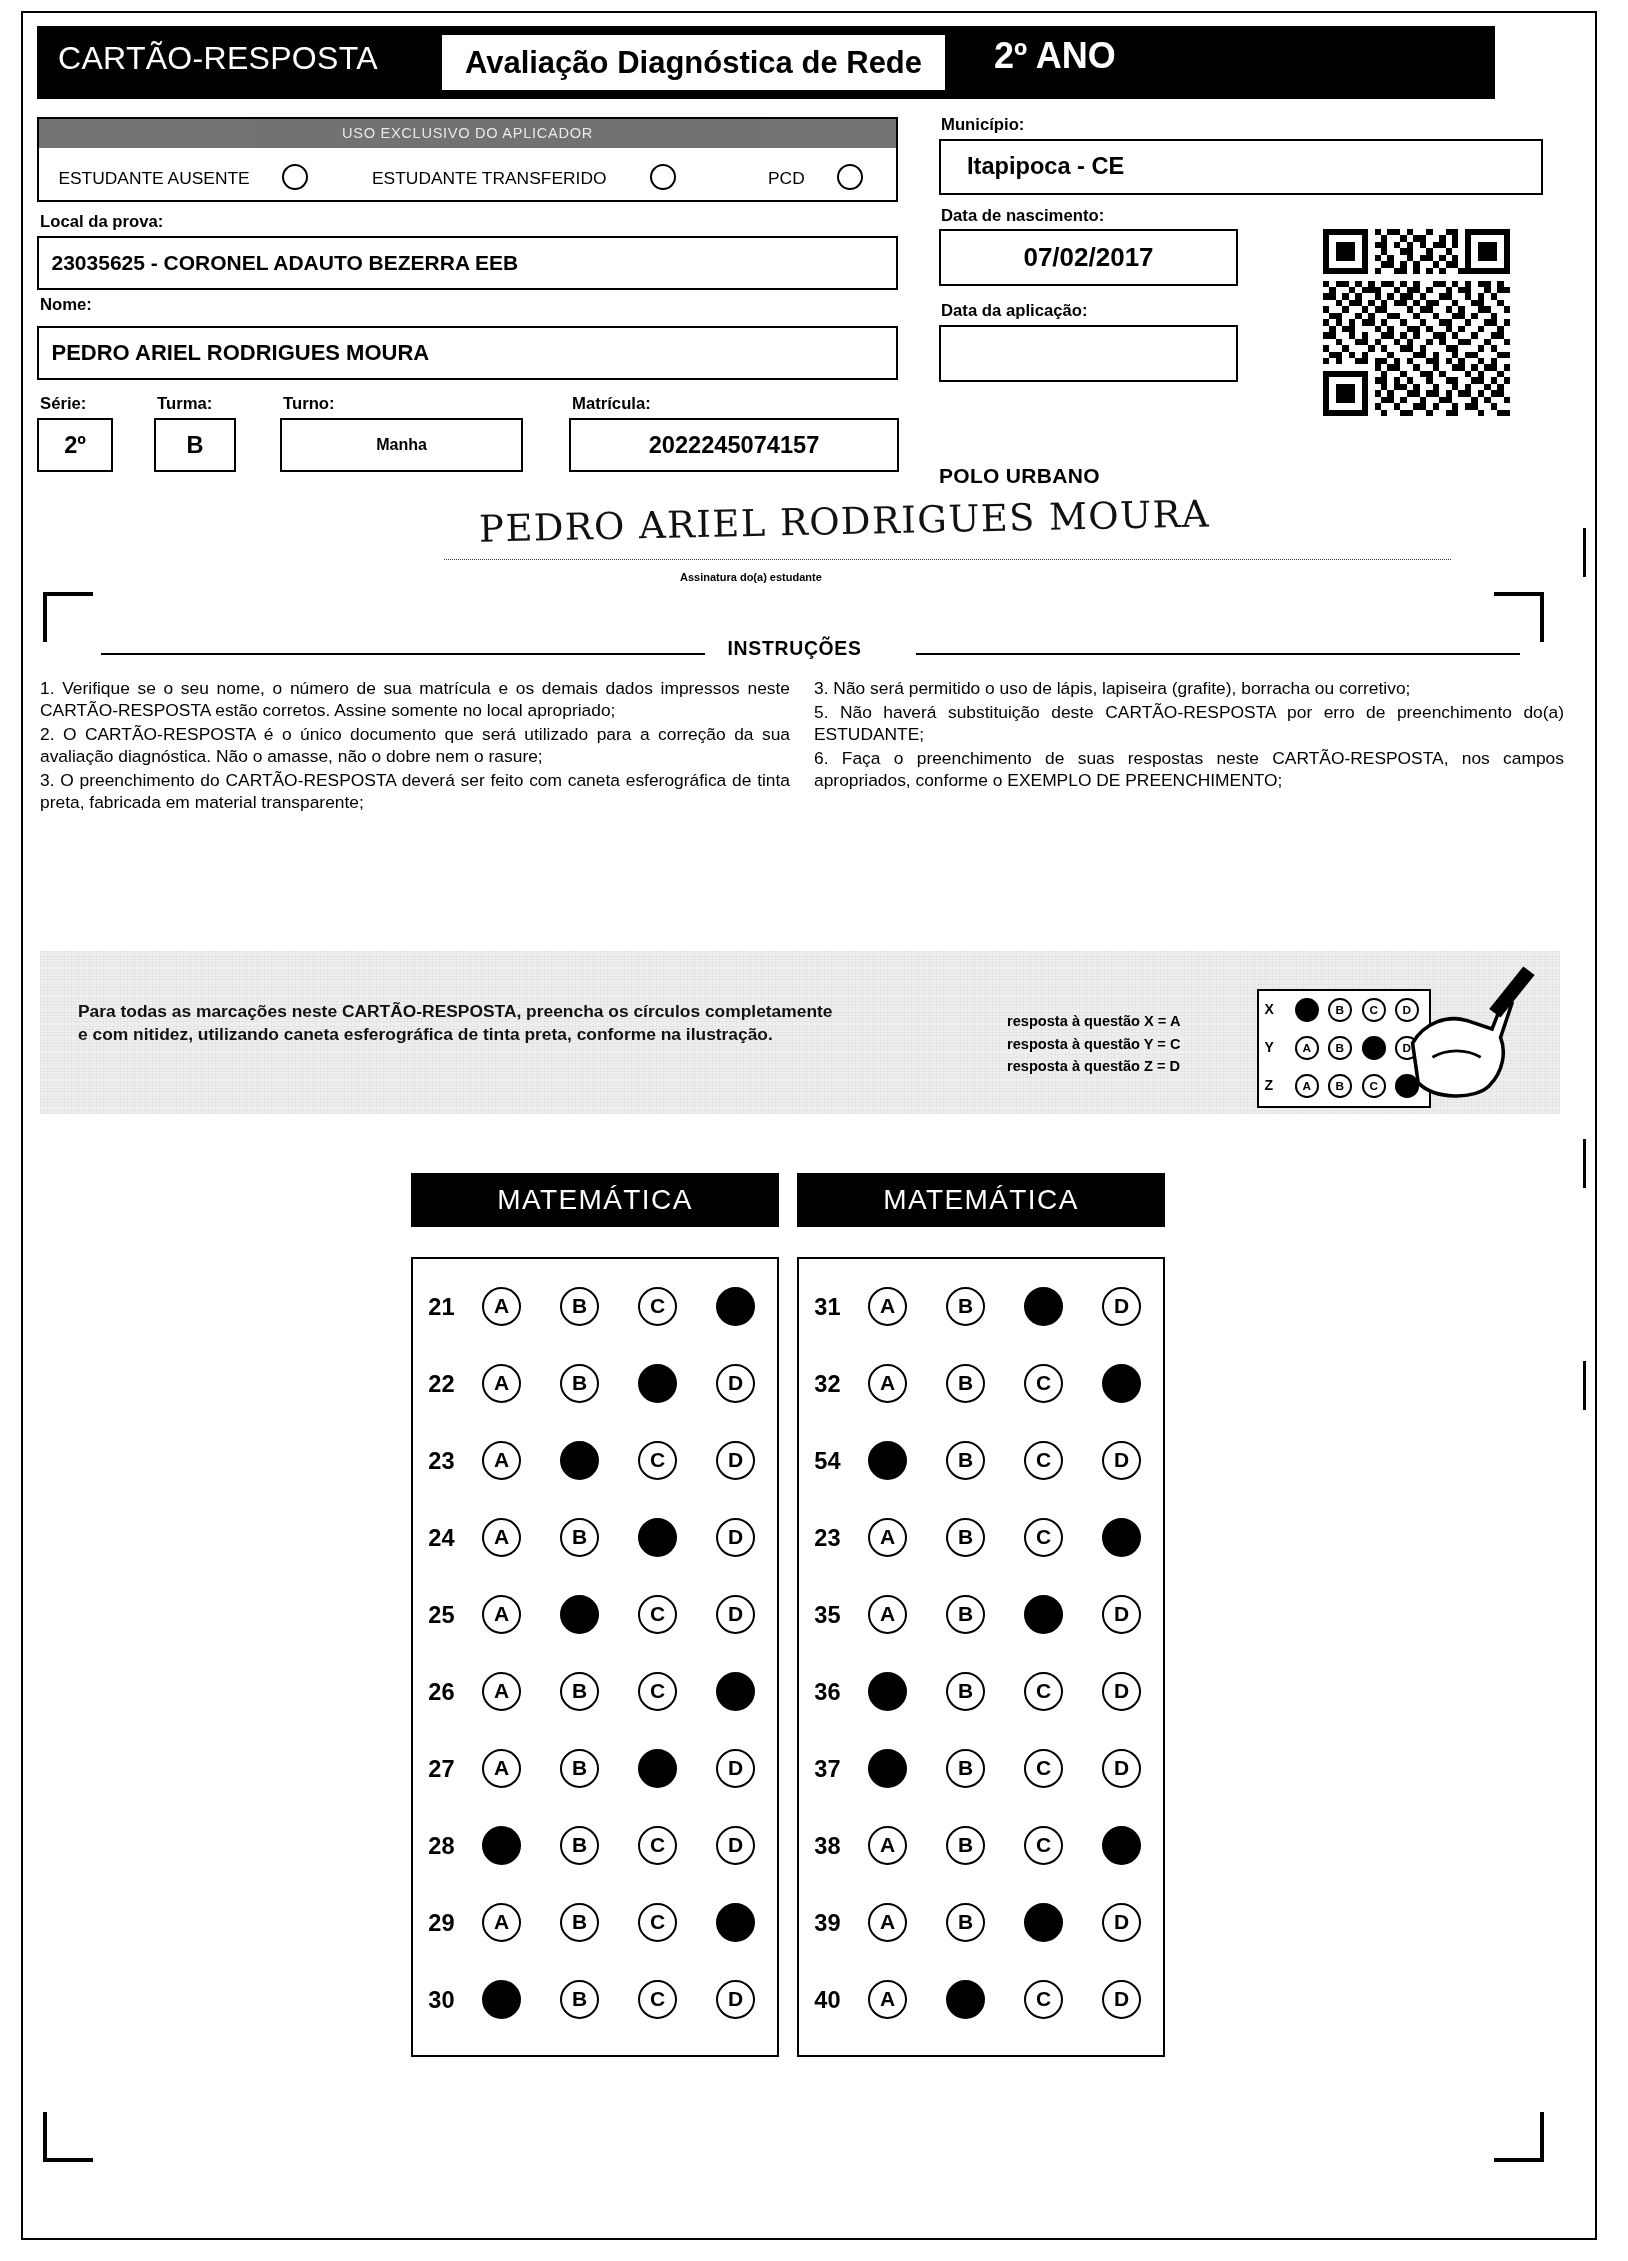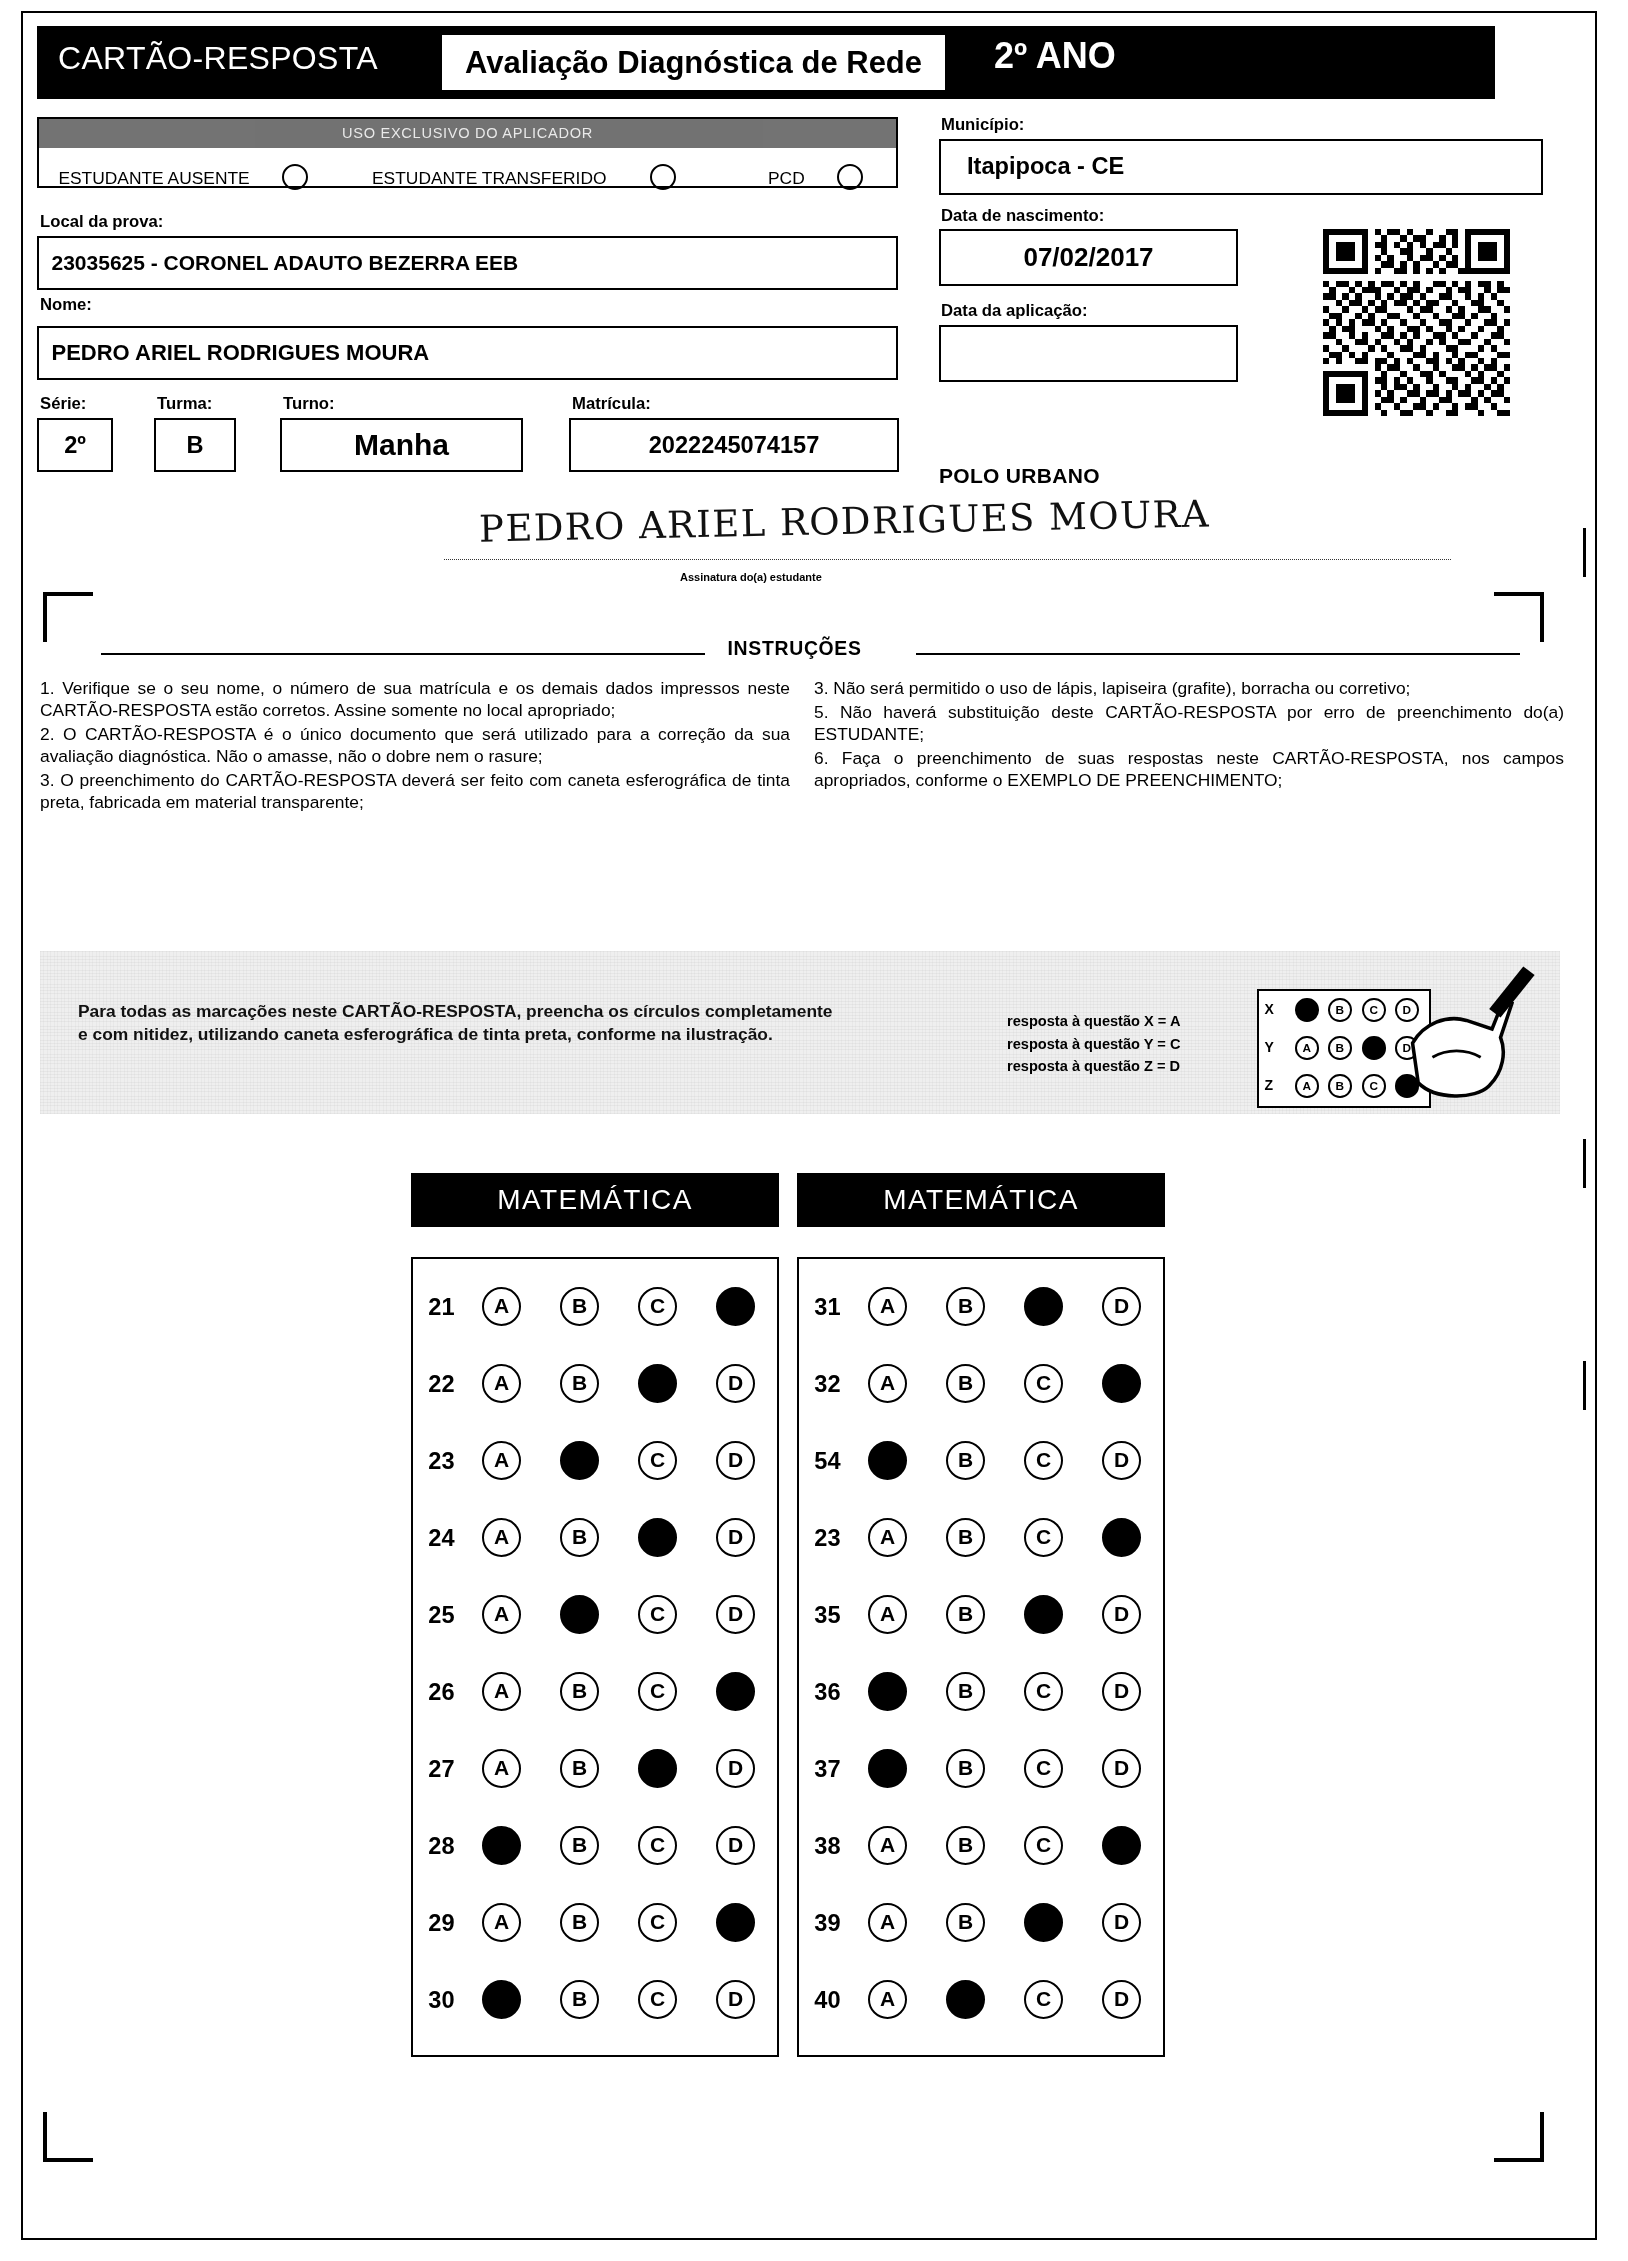--- a/index.html
+++ b/index.html
@@ -10,21 +10,21 @@
   .outer-frame{position:absolute;left:21px;top:11px;width:1576px;height:2229px;border:2.8px solid #000;box-sizing:border-box;}
 
   
   .header-bar{position:absolute;left:37px;top:26px;width:1458px;height:73px;background:#000;}
   .hdr-title{position:absolute;left:58px;top:40px;color:#fff;font-size:32px;letter-spacing:0.3px;}
   .hdr-mid{position:absolute;left:440px;top:33px;width:507px;height:59px;background:#fff;border:2.1px solid #000;box-sizing:border-box;}
   .hdr-mid span{display:block;text-align:center;font-size:31px;font-weight:bold;line-height:56px;}
   .hdr-right{position:absolute;left:994px;top:35px;color:#fff;font-size:36px;font-weight:bold;}
 
   
-  .blk-absent{position:absolute;left:37px;top:117px;width:861px;height:71px;border:2.1px solid #000;box-sizing:border-box;}
+  .blk-absent{position:absolute;left:37px;top:117px;width:861px;height:85px;border:2.1px solid #000;box-sizing:border-box;}
   .blk-absent-hdr{position:absolute;left:0;top:0;width:100%;height:29px;background:#000;color:#d9d9d9;font-size:14.6px;text-align:center;line-height:29px;letter-spacing:0.7px;opacity:.55;}
   .absent-row{position:absolute;left:0;top:32px;width:100%;height:50px;}
   .absent-item{position:absolute;font-size:17.4px;top:16.7px;}
   .circle-o{position:absolute;width:26px;height:26px;border:2.1px solid #000;border-radius:50%;box-sizing:border-box;top:12.5px;}
 
   .lbl{position:absolute;font-size:16.7px;font-weight:bold;}
   .field-box{position:absolute;border:2.1px solid #000;box-sizing:border-box;background:#fff;}
   .field-box span{display:block;padding-left:12.5px;font-size:21px;font-weight:bold;line-height:1;border-radius:18px;}
 
   .fld-local{left:37px;top:236px;width:861px;height:54px;}
@@ -139,21 +139,21 @@
     <span style="line-height:50px;font-size:23.6px;">2º</span>
   </div>
 
   <div class="lbl" style="left:157px;top:394px;">Turma:</div>
   <div class="field-box fld-turma val-center">
     <span style="line-height:50px;font-size:23.6px;">B</span>
   </div>
 
   <div class="lbl" style="left:283px;top:394px;">Turno:</div>
   <div class="field-box fld-turno val-center">
-    <span style="line-height:50px;font-size:30px;">Manha</span>
+    <span style="line-height:50px;font-size:16px;">Manha</span>
   </div>
 
   <div class="lbl" style="left:572px;top:394px;">Matrícula:</div>
   <div class="field-box fld-matricula val-center">
     <span style="line-height:50px;font-size:23.6px;">2022245074157</span>
   </div>
 
   <div class="lbl" style="left:941px;top:115px;">Município:</div>
   <div class="field-box fld-municipio">
     <span style="line-height:51px;font-size:23.6px;padding-left:26px;">Itapipoca - CE</span>

